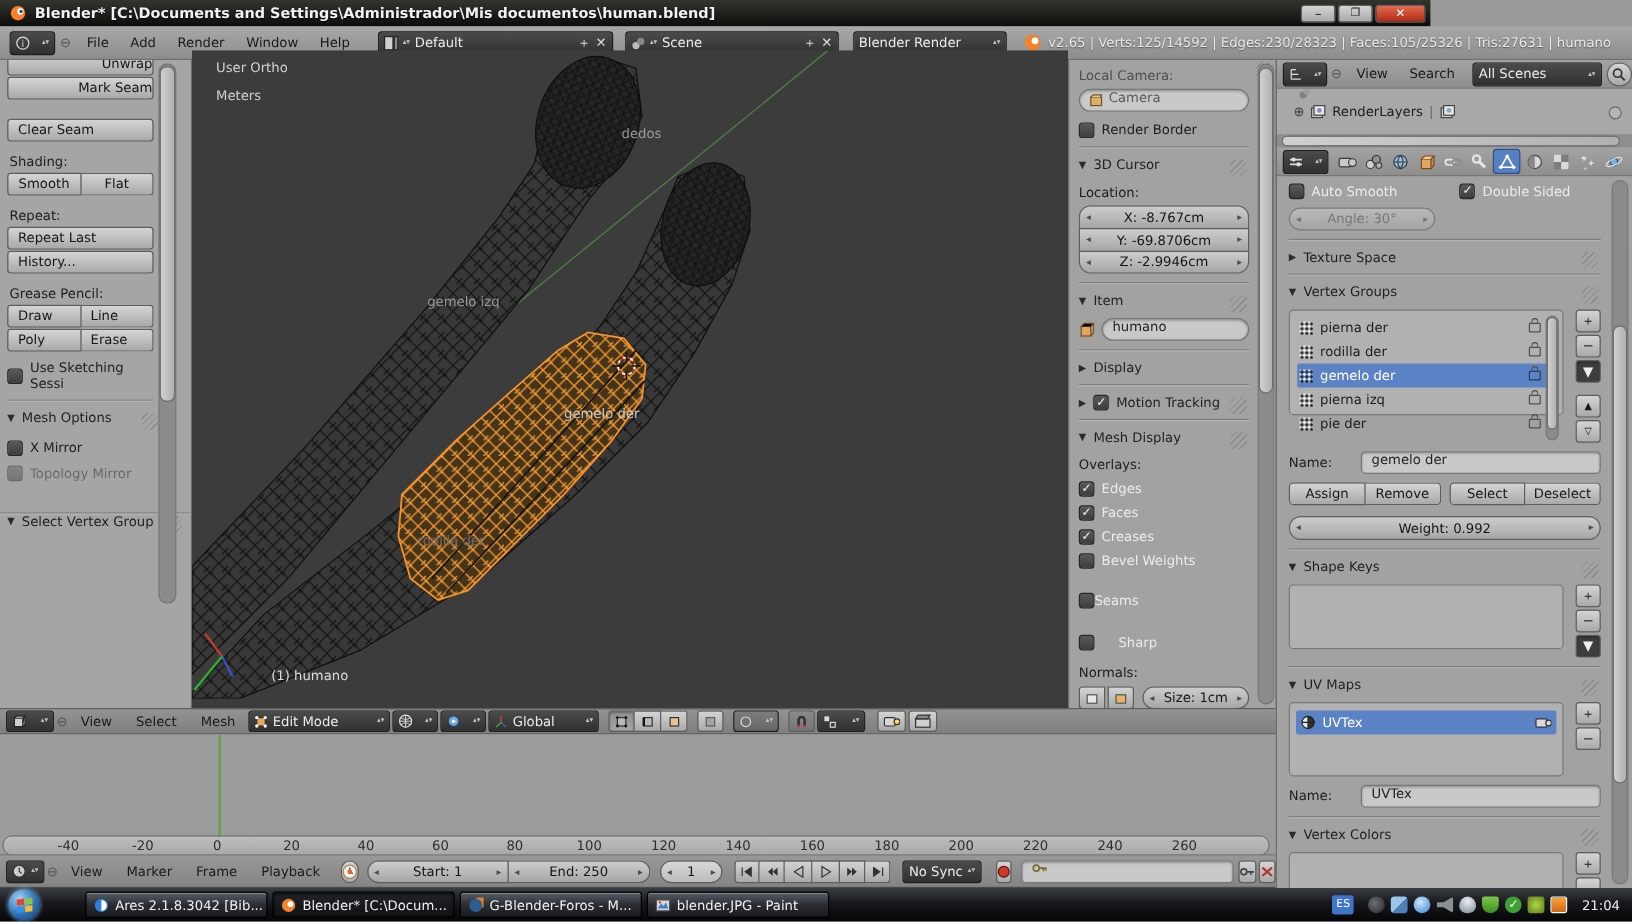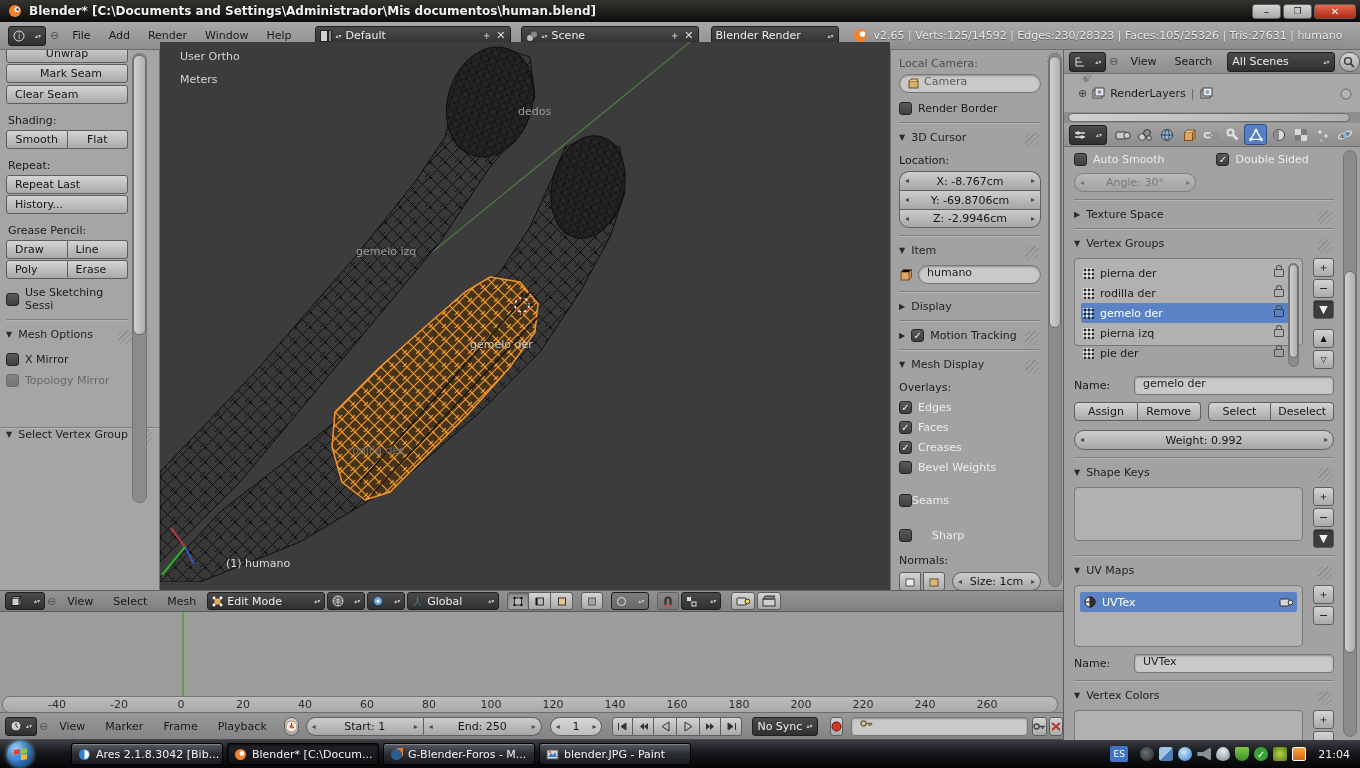--- a/index.html
+++ b/index.html
@@ -49,21 +49,21 @@
   #taskbar{background:linear-gradient(#3a3d42,#17181b 45%,#050507);}
   .task{width:152px;height:22px;border-radius:3px;border:1px solid #000;display:flex;align-items:center;gap:5px;
         padding:0 6px;color:#f2f2f2;box-sizing:border-box;background:linear-gradient(#585d66,#2b2d33 50%,#1a1b1f);
         box-shadow:inset 0 1px 0 rgba(255,255,255,.25);overflow:hidden;white-space:nowrap;font-size:11px}
   .task.active{background:linear-gradient(#23242a,#101114);box-shadow:inset 0 1px 3px rgba(0,0,0,.8)}
   .tray-ico{width:14px;height:14px;border-radius:3px;flex:none}
 </style>
 </head>
 <body>
 
-<div class="abs" style="left:0;top:0;width:1360px;height:22px;background:linear-gradient(#34342f,#0c0c0c);display:flex;align-items:center">
+<div class="abs" style="left:0;top:0;width:1192px;height:22px;background:linear-gradient(#34342f,#0c0c0c);display:flex;align-items:center">
   <span class="ico" style="margin:0 7px 0 8px">
     <svg width="14" height="14">
         <circle cx="7" cy="7" r="6" fill="#f5822a"></circle>
         <circle cx="9" cy="5.5" r="2.6" fill="#fff"></circle>
         <circle cx="9.6" cy="5.5" r="1.3" fill="#1a3c6e"></circle>
       </svg>
   </span>
   <span style="color:#f2f2f2;font-size:12px;font-weight:bold;text-shadow:0 1px 1px #000">Blender* [C:\Documents and Settings\Administrador\Mis documentos\human.blend]</span>
   <span class="grow"></span>
   <span class="btn" style="width:29px;height:15px;margin-right:2px">
@@ -127,24 +127,24 @@
     <svg width="15" height="15">
         <circle cx="7.5" cy="7.5" r="6.5" fill="#f5822a"></circle>
         <circle cx="9.5" cy="6" r="2.8" fill="#fff"></circle>
       </svg>
   </span>
   <span style="color:#e9e9e9;text-shadow:0 1px 1px #555">v2.65 | Verts:125/14592 | Edges:230/28323 | Faces:105/25326 | Tris:27631 | humano</span>
 </div>
 
 <div class="abs" style="left:0;top:50px;width:160px;height:540px;background:#a5a5a5;border-right:1px solid #6f6f6f;box-sizing:border-box;overflow:hidden">
   <div style="position:absolute;left:6px;top:-6px;width:122px">
-    <div class="btn" style="justify-content:center;padding-left:0;margin-bottom:1px">
+    <div class="btn" style="justify-content:flex-end;padding-left:0;margin-bottom:1px">
         <span>Unwrap</span>
       </div>
-    <div class="btn" style="justify-content:center;padding-left:8px;margin-bottom:2px">
+    <div class="btn" style="justify-content:flex-end;padding-left:8px;margin-bottom:16px">
         <span>Mark Seam</span>
       </div>
     <div class="btn" style="justify-content:flex-start;padding-left:8px">
         <span>Clear Seam</span>
       </div>
     <div style="margin:10px 0 3px 2px">Shading:</div>
     <div class="row">
       <div class="btn" style="flex:1;border-radius:3px 0 0 3px">
           <span>Smooth</span>
         </div>

